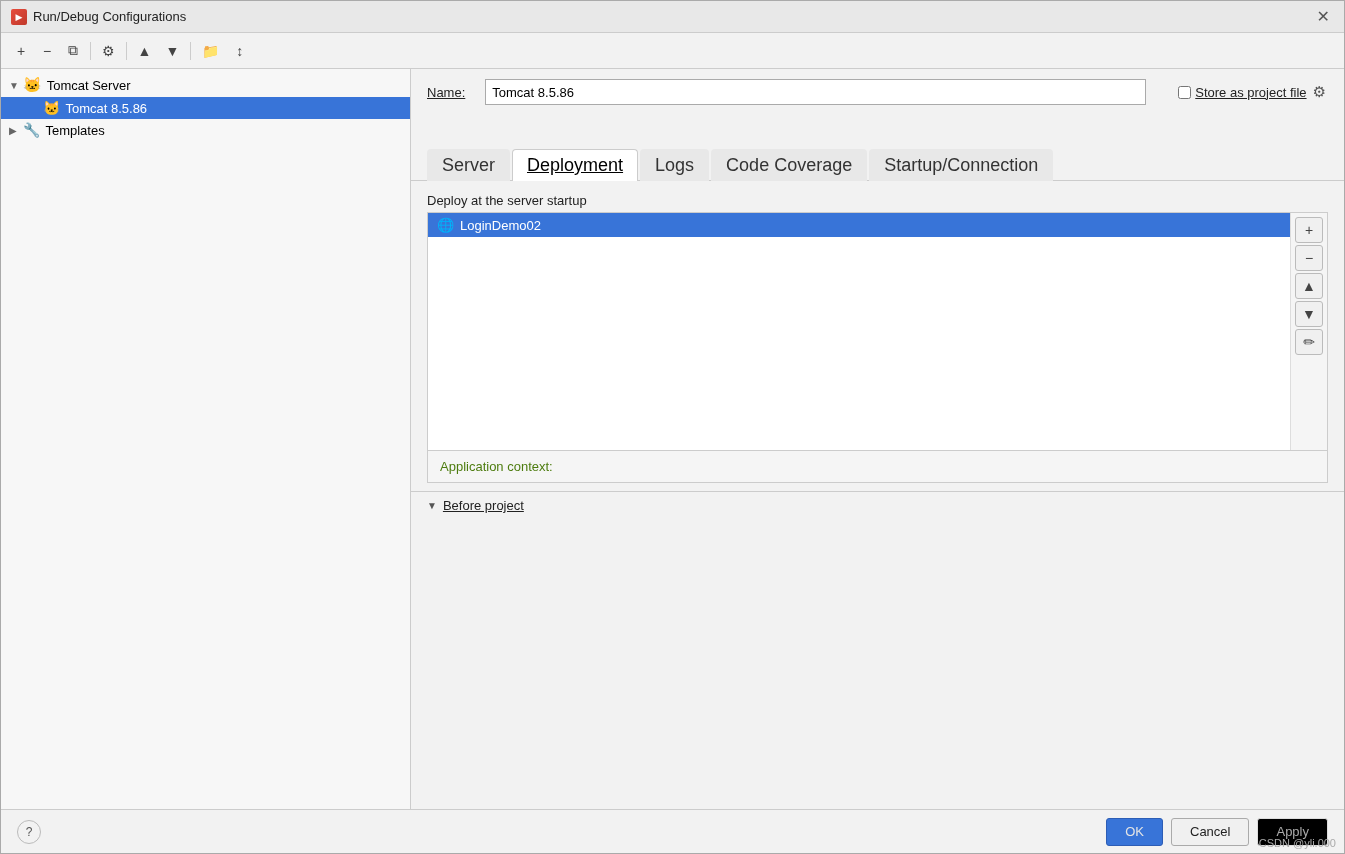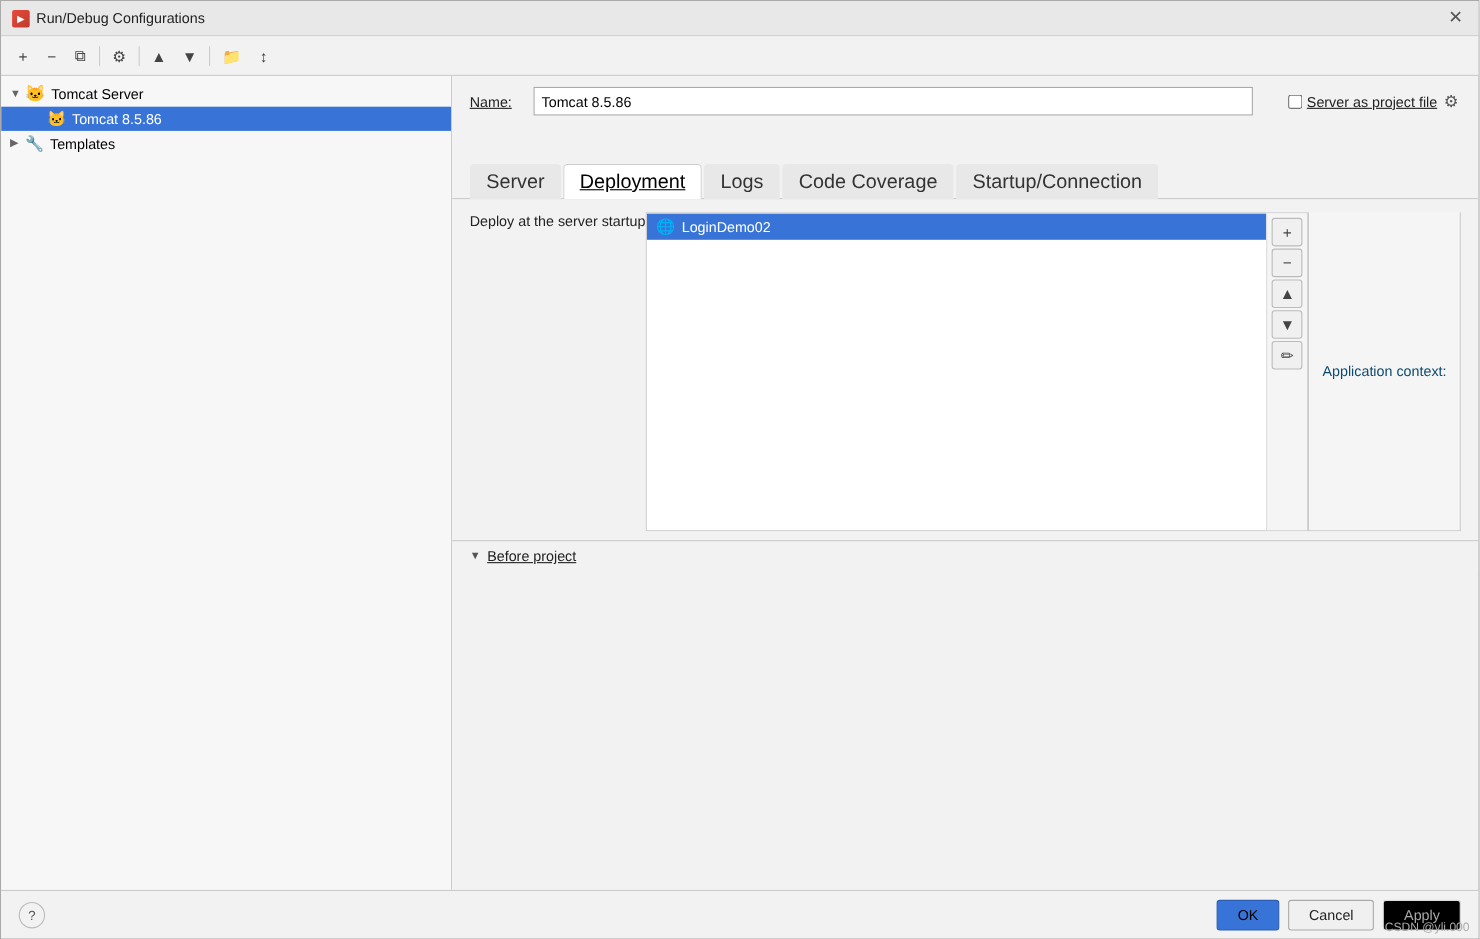--- a/index.html
+++ b/index.html
@@ -235,21 +235,21 @@
     }
     .side-btn:disabled { color: #bbb; cursor: default; }
     .context-bar {
       display: flex;
       align-items: center;
       padding: 8px 12px;
       gap: 8px;
       background: #f5f5f5;
       border-top: 1px solid #e0e0e0;
     }
-    .context-label { font-size: 13px; color: #0c4a6e; }
+    .context-label { font-size: 13px; color: #4d7c0f; }
     .context-select {
       flex: 1;
       height: 26px;
       border: 1px solid #aaa;
       background: white;
       padding: 2px 6px;
       font-size: 13px;
       outline: none;
       cursor: pointer;
       appearance: auto;
@@ -298,35 +298,35 @@
       padding: 0 18px;
       border: 1px solid #aaa;
       border-radius: 3px;
       cursor: pointer;
       font-size: 13px;
       background: #f0f0f0;
       color: #222;
     }
     .action-btn.primary {
       background: #3874d8;
-      color: #000000;
+      color: #e5e5e5;
       border-color: #2d5db5;
     }
     .action-btn.disabled { color: #aaa; border-color: #ddd; background: #000000; cursor: default; }
     .watermark {
       position: absolute;
       bottom: 4px;
       right: 8px;
       font-size: 11px;
       color: #aaa;
     }
     .content-section {
       flex: 1;
       display: flex;
-      flex-direction: row;
+      flex-direction: column;
       overflow: hidden;
       padding: 0 16px 0 16px;
     }
     .deploy-area {
       border: 1px solid #ccc;
       flex: 1;
       display: flex;
       overflow: hidden;
       background: white;
     }
@@ -391,21 +391,21 @@
       </div>
     </div>
 
     <div class="right-panel">
 
       <div class="name-bar">
         <label class="name-label">Name:</label>
         <input class="name-input" type="text" value="Tomcat 8.5.86" style="">
         <div class="store-checkbox-area">
           <input type="checkbox" style="">
-          <span class="store-label">Server as project file</span>
+          <span class="store-label">Store as project file</span>
           <button class="gear-btn">⚙</button>
         </div>
       </div>
 
       <div class="tabs-bar">
         <div class="tab">
           <span>Server</span>
         </div>
         <div class="tab active underline">
           <span>Deployment</span>

